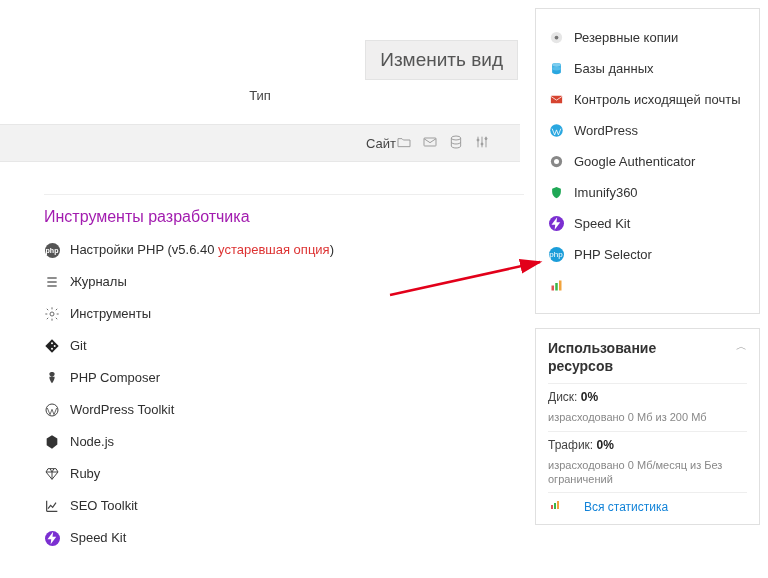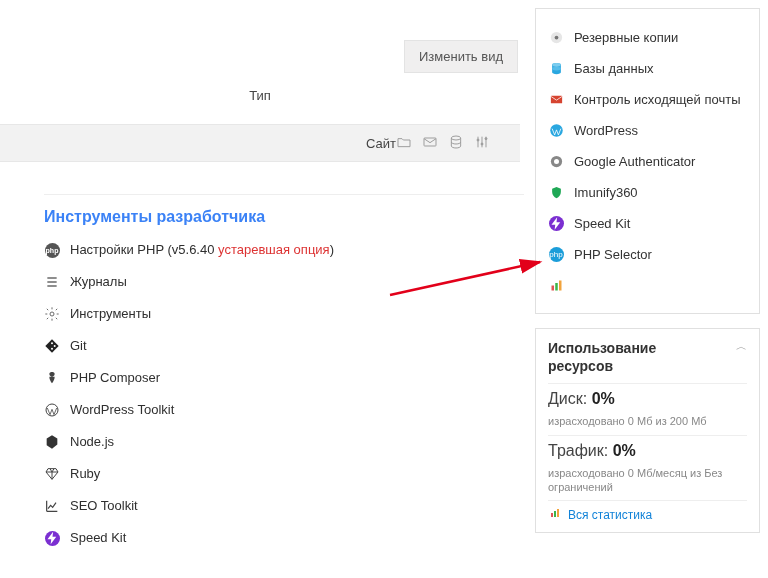--- a/index.html
+++ b/index.html
@@ -1,25 +1,25 @@
 <!DOCTYPE html>
 <html><head>
 <meta charset="utf-8">
 <style>
 html,body{margin:0;padding:0;width:768px;height:578px;background:#fff;font-family:"Segoe UI",Arial,sans-serif;font-size:13px;color:#333;overflow:hidden}
 .topbar{position:absolute;right:250px;top:40px}
-.btn-views{background:#f0efef;border:1px solid #e3e3e3;color:#555;font-size:13px;padding:8px 14px;cursor:pointer}
+.btn-views{background:#f0efef;border:1px solid #e3e3e3;color:#555;font-size:19px;padding:8px 14px;cursor:pointer}
 .heading-row{position:absolute;left:0;top:88px;width:520px;text-align:center;font-size:13px;color:#444}
 .site-row{position:absolute;left:0;top:124px;width:520px;height:36px;background:#f2f2f2;border-top:1px solid #e7e7e7;border-bottom:1px solid #e7e7e7;display:flex;align-items:center}
 .site-row .label{flex:1;text-align:right;color:#444}
 .site-row .tools{display:flex;gap:10px;padding-right:30px;color:#9d9d9d}
 .site-row .tools span{font-size:15px}
 .tools-icon svg{width:16px;height:16px;stroke:#9d9d9d;fill:none;stroke-width:1.5}
 .rule{position:absolute;left:44px;top:194px;width:480px;border-top:1px solid #eee}
-.dev-title{position:absolute;left:44px;top:208px;font-size:16px;font-weight:700;color:#3b82f6}
+.dev-title{position:absolute;left:44px;top:208px;font-size:16px;font-weight:400;color:#a21caf}
 .dev-list{position:absolute;left:44px;top:238px;width:480px}
 .dev-item{display:flex;align-items:flex-start;gap:10px;height:28px;margin:4px 0;color:#2f2f2f;font-size:13px}
 .dev-item .ic{width:16px;height:16px;display:flex;align-items:center;justify-content:center;color:#6a6a6a}
 .dev-item .ic svg{width:16px;height:16px}
 .dev-item .deprecated{color:#d33}
 .ic-php{background:#555;border-radius:50%;width:15px;height:15px;display:flex;align-items:center;justify-content:center;color:#fff;font-size:7px;font-weight:700}
 .ic-speedkit{background:#7b2fd1;border-radius:50%;width:15px;height:15px;display:flex;align-items:center;justify-content:center;color:#fff}
 .ic-speedkit svg{width:9px;height:9px;fill:#fff}
 
 
@@ -28,25 +28,25 @@
 .menu-item{display:flex;align-items:center;gap:10px;height:26px;margin:5px 0;font-size:13px;color:#333;cursor:pointer}
 .menu-item .mi{width:16px;height:16px;display:flex;align-items:center;justify-content:center}
 .mi-circle{width:15px;height:15px;border-radius:50%;display:flex;align-items:center;justify-content:center;font-size:8px;color:#fff}
 .mi-blue{background:#1b9dd9}
 .mi svg{width:15px;height:15px}
 
 
 .usage-head{display:flex;justify-content:space-between;align-items:flex-start;margin-bottom:8px}
 .usage-title{font-weight:600;font-size:14px;color:#333;line-height:1.3}
 .chev{color:#999;font-size:11px}
-.usage-row{font-size:16px;color:#444;margin:6px 0}
+.usage-row{font-size:12px;color:#444;margin:6px 0}
 .usage-row b{color:#222}
 .usage-sub{font-size:11px;color:#888;margin-bottom:6px;line-height:1.3}
 .divider{border-top:1px solid #eee;margin:6px 0}
-.allstats{display:flex;align-items:center;gap:6px;color:#1283d8;font-size:12px;cursor:pointer;margin-top:6px}
+.allstats{display:flex;align-items:center;gap:22px;color:#1283d8;font-size:12px;cursor:pointer;margin-top:6px}
 .allstats svg{width:14px;height:12px}
 
 
 .arrow{position:absolute;left:385px;top:250px;pointer-events:none}
 .arrow svg{width:165px;height:50px}
 </style>
 </head>
 <body>
 
 <div class="topbar">

